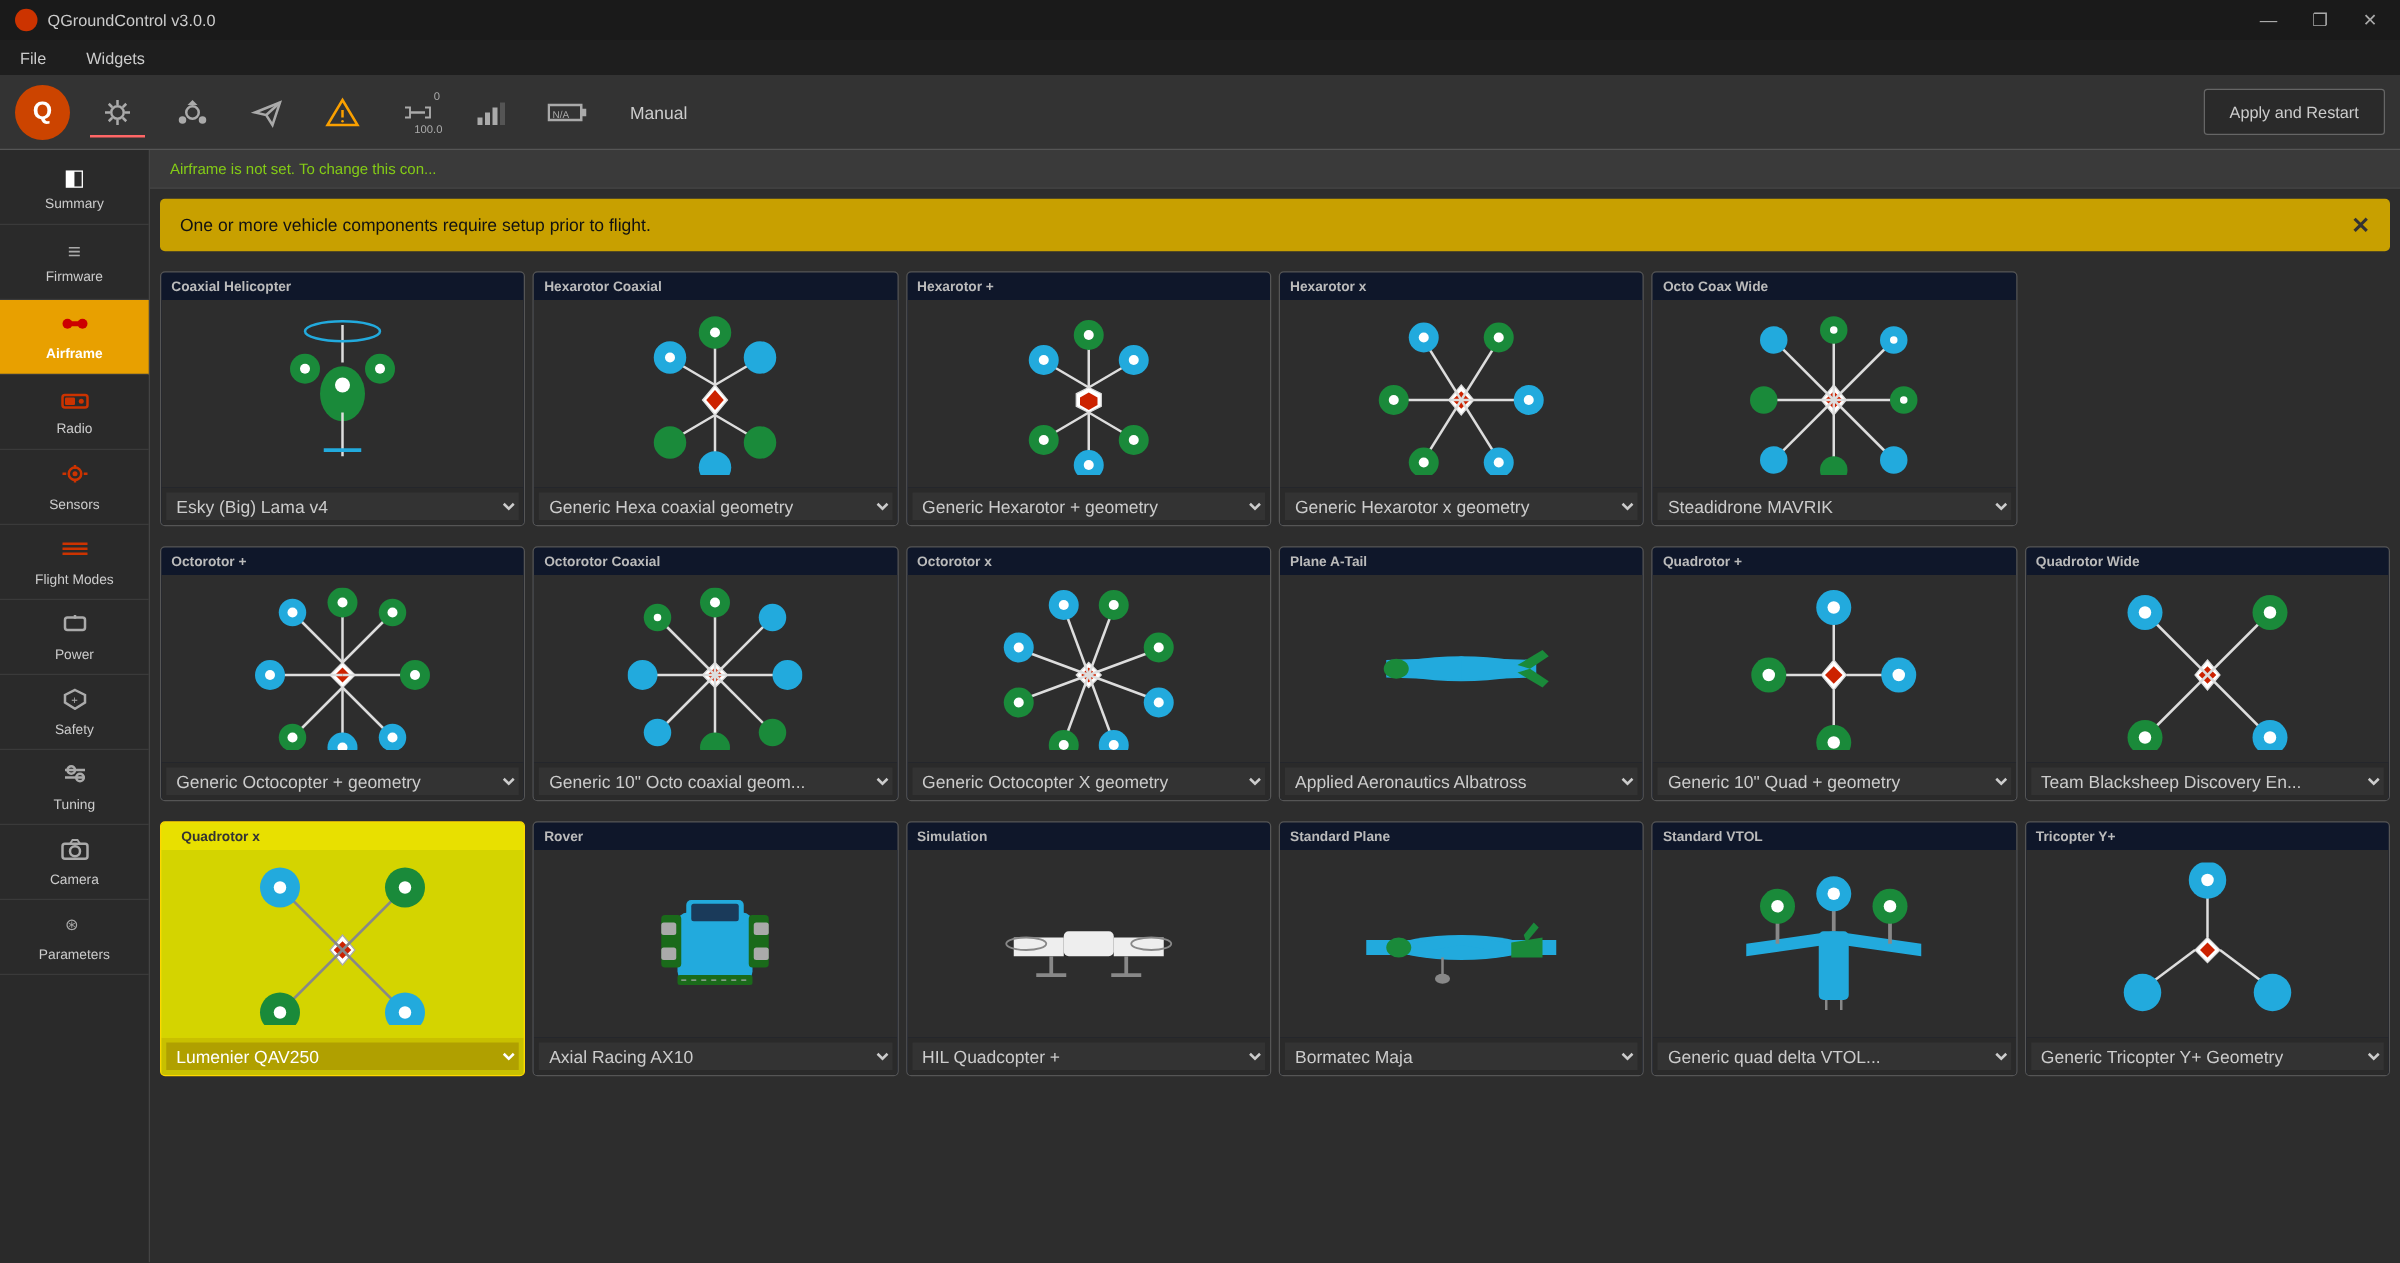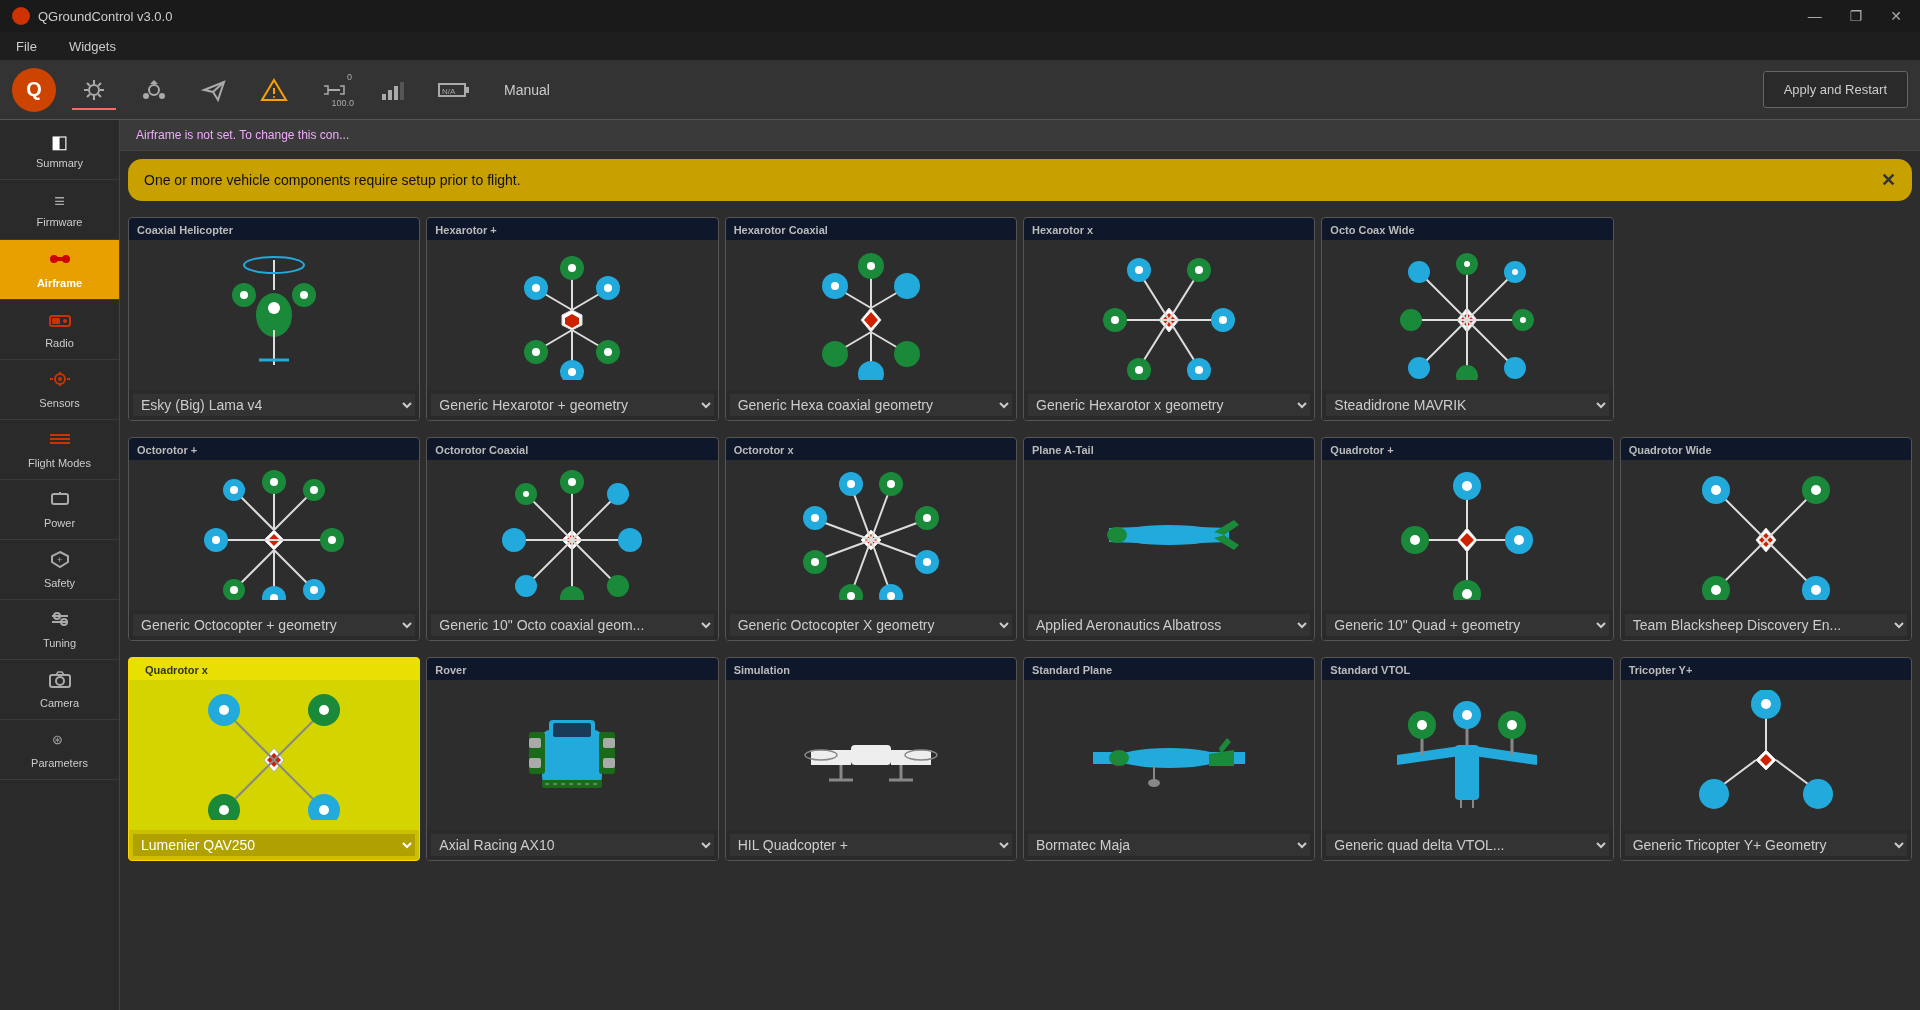--- a/index.html
+++ b/index.html
@@ -30,26 +30,26 @@
     .sidebar-item { height: 60px; display: flex; flex-direction: column; align-items: center; justify-content: center; gap: 4px; cursor: pointer; border-bottom: 1px solid #3a3a3a; padding: 8px 4px; }
     .sidebar-item.active { background: #e8a000; }
     .sidebar-item .icon { font-size: 20px; }
     .sidebar-item .label { font-size: 11px; color: #ccc; text-align: center; }
     .sidebar-item.active .label { color: #fff; font-weight: bold; }
     
     
     .content { flex: 1; display: flex; flex-direction: column; background: #2d2d2d; overflow: hidden; }
     
     
-    .warning-banner { background: #c8a000; color: #111; padding: 10px 16px; display: flex; align-items: center; justify-content: space-between; position: relative; z-index: 10; margin: 8px; border-radius: 14px; }
+    .warning-banner { background: #c8a000; color: #111; padding: 10px 16px; display: flex; align-items: center; justify-content: space-between; position: relative; z-index: 10; margin: 8px; border-radius: 4px; }
     .warning-text { font-size: 14px; font-weight: 500; }
     .warning-close { cursor: pointer; font-size: 18px; font-weight: bold; color: #333; }
     
     
-    .airframe-notice { background: #3a3a3a; padding: 8px 16px; font-size: 12px; color: #f0abfc; border-bottom: 1px solid #444; }
+    .airframe-notice { background: #3a3a3a; padding: 8px 16px; font-size: 12px; color: #84cc16; border-bottom: 1px solid #444; }
     
     
     .grid-area { flex: 1; overflow-y: auto; padding: 8px; }
     .grid { display: grid; grid-template-columns: repeat(6, 1fr); gap: 6px; margin-bottom: 16px; }
     
     .airframe-card { background: #0f172a; border: 1px solid #555; border-radius: 4px; cursor: pointer; overflow: hidden; }
     .airframe-card.selected { background: #e8e000; border-color: #ffd700; }
     .airframe-card.selected .card-footer { background: #c8c000; }
     .airframe-card.selected .card-footer select { background: #b0a000; color: #fff; }
     
@@ -296,20 +296,52 @@
               <circle cx="90" cy="45" r="4" fill="#fff"></circle>
             </svg>
           </div>
           <div class="card-footer">
             <select>
               <option>Esky (Big) Lama v4</option>
             </select>
           </div>
         </div>
 
+
+        <div class="airframe-card">
+          <div class="card-title">Hexarotor Coaxial</div>
+          <div class="card-visual">
+            <svg width="140" height="130" viewBox="0 0 140 130">
+
+              <polygon points="70,58 80,70 70,82 60,70" fill="#fff" stroke="#ddd"></polygon>
+              <polygon points="70,62 77,70 70,78 63,70" fill="#cc2200"></polygon>
+
+              <line x1="70" y1="58" x2="70" y2="18" stroke="#ddd" stroke-width="2"></line>
+              <line x1="70" y1="82" x2="70" y2="122" stroke="#ddd" stroke-width="2"></line>
+              <line x1="70" y1="58" x2="36" y2="38" stroke="#ddd" stroke-width="2"></line>
+              <line x1="70" y1="82" x2="36" y2="102" stroke="#ddd" stroke-width="2"></line>
+              <line x1="70" y1="58" x2="104" y2="38" stroke="#ddd" stroke-width="2"></line>
+              <line x1="70" y1="82" x2="104" y2="102" stroke="#ddd" stroke-width="2"></line>
+
+              <circle cx="70" cy="16" r="13" fill="#1a8a3a"></circle>
+                <circle cx="70" cy="16" r="4" fill="#fff"></circle>
+              <circle cx="70" cy="124" r="13" fill="#22aadd"></circle>
+              <circle cx="34" cy="36" r="13" fill="#22aadd"></circle>
+                <circle cx="34" cy="36" r="4" fill="#fff"></circle>
+              <circle cx="34" cy="104" r="13" fill="#1a8a3a"></circle>
+              <circle cx="106" cy="36" r="13" fill="#22aadd"></circle>
+              <circle cx="106" cy="104" r="13" fill="#1a8a3a"></circle>
+            </svg>
+          </div>
+          <div class="card-footer">
+            <select>
+              <option>Generic Hexa coaxial geometry</option>
+            </select>
+          </div>
+        </div>
 
         <div class="airframe-card">
           <div class="card-title">Hexarotor +</div>
           <div class="card-visual">
             <svg width="140" height="130" viewBox="0 0 140 130">
 
               <polygon points="70,60 80,65 80,75 70,80 60,75 60,65" fill="#fff" stroke="#ddd"></polygon>
               <polygon points="70,64 77,68 77,74 70,78 63,74 63,68" fill="#cc2200"></polygon>
 
               <line x1="70" y1="60" x2="70" y2="20" stroke="#ddd" stroke-width="2"></line>
@@ -329,52 +361,20 @@
                 <circle cx="34" cy="102" r="4" fill="#fff"></circle>
               <circle cx="106" cy="38" r="12" fill="#22aadd"></circle>
                 <circle cx="106" cy="38" r="4" fill="#fff"></circle>
               <circle cx="106" cy="102" r="12" fill="#1a8a3a"></circle>
                 <circle cx="106" cy="102" r="4" fill="#fff"></circle>
             </svg>
           </div>
           <div class="card-footer">
             <select>
               <option>Generic Hexarotor + geometry</option>
-            </select>
-          </div>
-        </div>
-
-        <div class="airframe-card">
-          <div class="card-title">Hexarotor Coaxial</div>
-          <div class="card-visual">
-            <svg width="140" height="130" viewBox="0 0 140 130">
-
-              <polygon points="70,58 80,70 70,82 60,70" fill="#fff" stroke="#ddd"></polygon>
-              <polygon points="70,62 77,70 70,78 63,70" fill="#cc2200"></polygon>
-
-              <line x1="70" y1="58" x2="70" y2="18" stroke="#ddd" stroke-width="2"></line>
-              <line x1="70" y1="82" x2="70" y2="122" stroke="#ddd" stroke-width="2"></line>
-              <line x1="70" y1="58" x2="36" y2="38" stroke="#ddd" stroke-width="2"></line>
-              <line x1="70" y1="82" x2="36" y2="102" stroke="#ddd" stroke-width="2"></line>
-              <line x1="70" y1="58" x2="104" y2="38" stroke="#ddd" stroke-width="2"></line>
-              <line x1="70" y1="82" x2="104" y2="102" stroke="#ddd" stroke-width="2"></line>
-
-              <circle cx="70" cy="16" r="13" fill="#1a8a3a"></circle>
-                <circle cx="70" cy="16" r="4" fill="#fff"></circle>
-              <circle cx="70" cy="124" r="13" fill="#22aadd"></circle>
-              <circle cx="34" cy="36" r="13" fill="#22aadd"></circle>
-                <circle cx="34" cy="36" r="4" fill="#fff"></circle>
-              <circle cx="34" cy="104" r="13" fill="#1a8a3a"></circle>
-              <circle cx="106" cy="36" r="13" fill="#22aadd"></circle>
-              <circle cx="106" cy="104" r="13" fill="#1a8a3a"></circle>
-            </svg>
-          </div>
-          <div class="card-footer">
-            <select>
-              <option>Generic Hexa coaxial geometry</option>
             </select>
           </div>
         </div>
 
         <div class="airframe-card">
           <div class="card-title">Hexarotor x</div>
           <div class="card-visual">
             <svg width="140" height="130" viewBox="0 0 140 130">
 
               <polygon points="70,58 80,70 70,82 60,70" fill="#fff" stroke="#ddd"></polygon>

